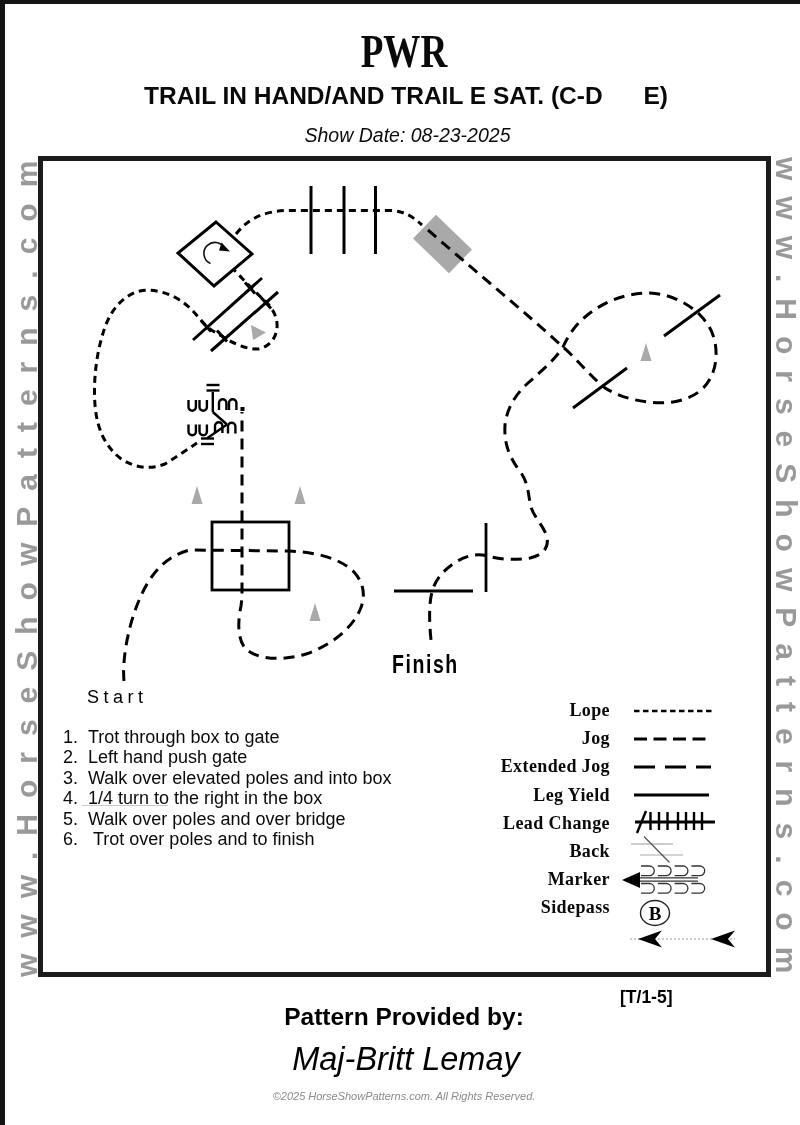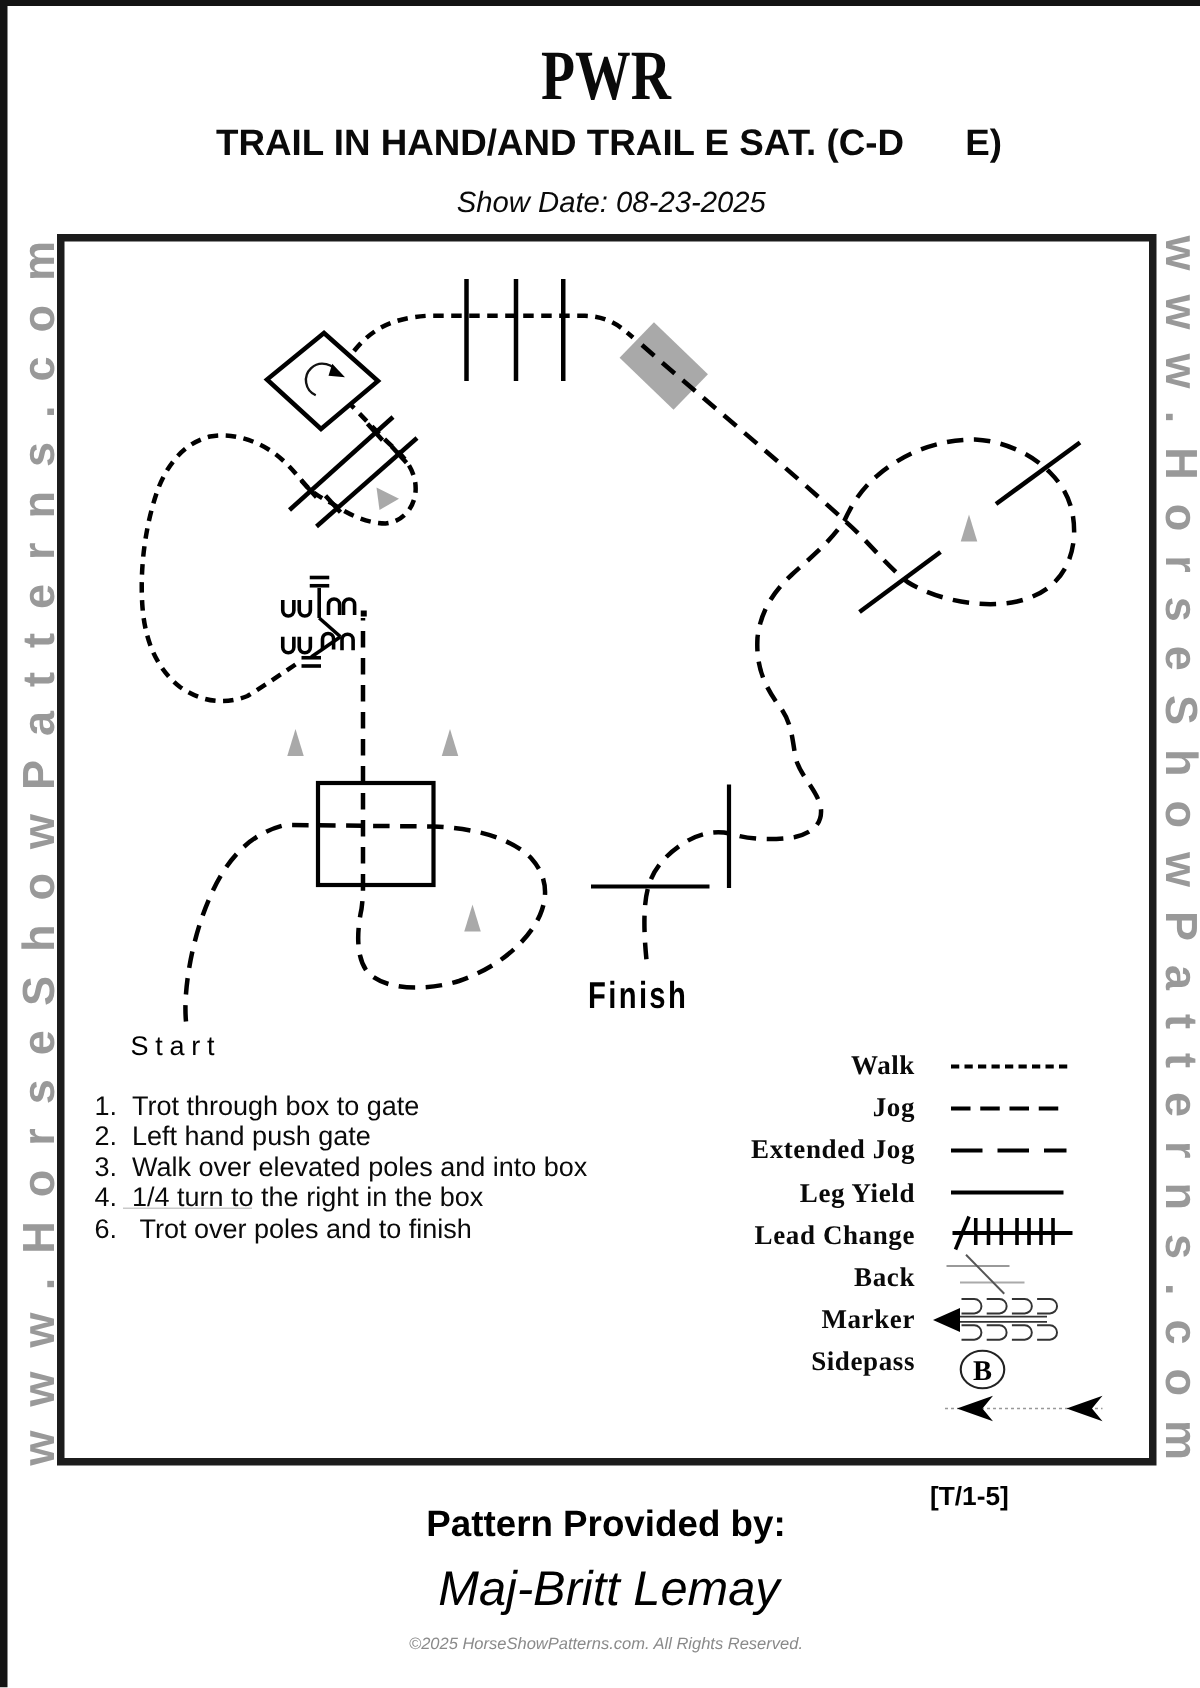--- a/index.html
+++ b/index.html
@@ -203,29 +203,30 @@
 
 <div class="abs" id="lblFinish" style="left:392px;top:650px;font-weight:bold;font-size:25px;
   letter-spacing:2px;transform:scaleX(0.78);transform-origin:left;">Finish</div>
 
 <div class="abs" id="instr" style="left:63px;top:727px;font-family:Liberation Sans, sans-serif;
   font-size:18px;line-height:20.4px;color:#0a0a0a;white-space:nowrap;">
   <div>1.&nbsp;&nbsp;Trot through box to gate</div>
   <div>2.&nbsp;&nbsp;Left hand push gate</div>
   <div>3.&nbsp;&nbsp;Walk over elevated poles and into box</div>
   <div>4.&nbsp;&nbsp;1/4 turn to the right in the box</div>
+  <div>5.&nbsp;&nbsp;Walk over poles and over bridge</div>
   <div>6.&nbsp;&nbsp;&nbsp;Trot over poles and to finish</div>
 </div>
 
 <div class="abs" style="left:82px;top:805px;width:86px;height:1px;background:#c9c9c9;"></div>
 
 <div class="abs" id="legend" style="left:410px;top:696px;width:200px;text-align:right;
   font-family:'Liberation Serif',serif;font-weight:bold;font-size:18px;letter-spacing:0.4px;line-height:28.2px;
   color:#0a0a0a;white-space:nowrap;">
-  <div>Walk</div>
+  <div>Lope</div>
   <div>Jog</div>
   <div>Extended Jog</div>
   <div>Leg Yield</div>
   <div>Lead Change</div>
   <div>Back</div>
   <div>Marker</div>
   <div>Sidepass</div>
 </div>
 
 <div class="abs" id="tcode" style="left:620px;top:987px;width:155px;text-align:left;

